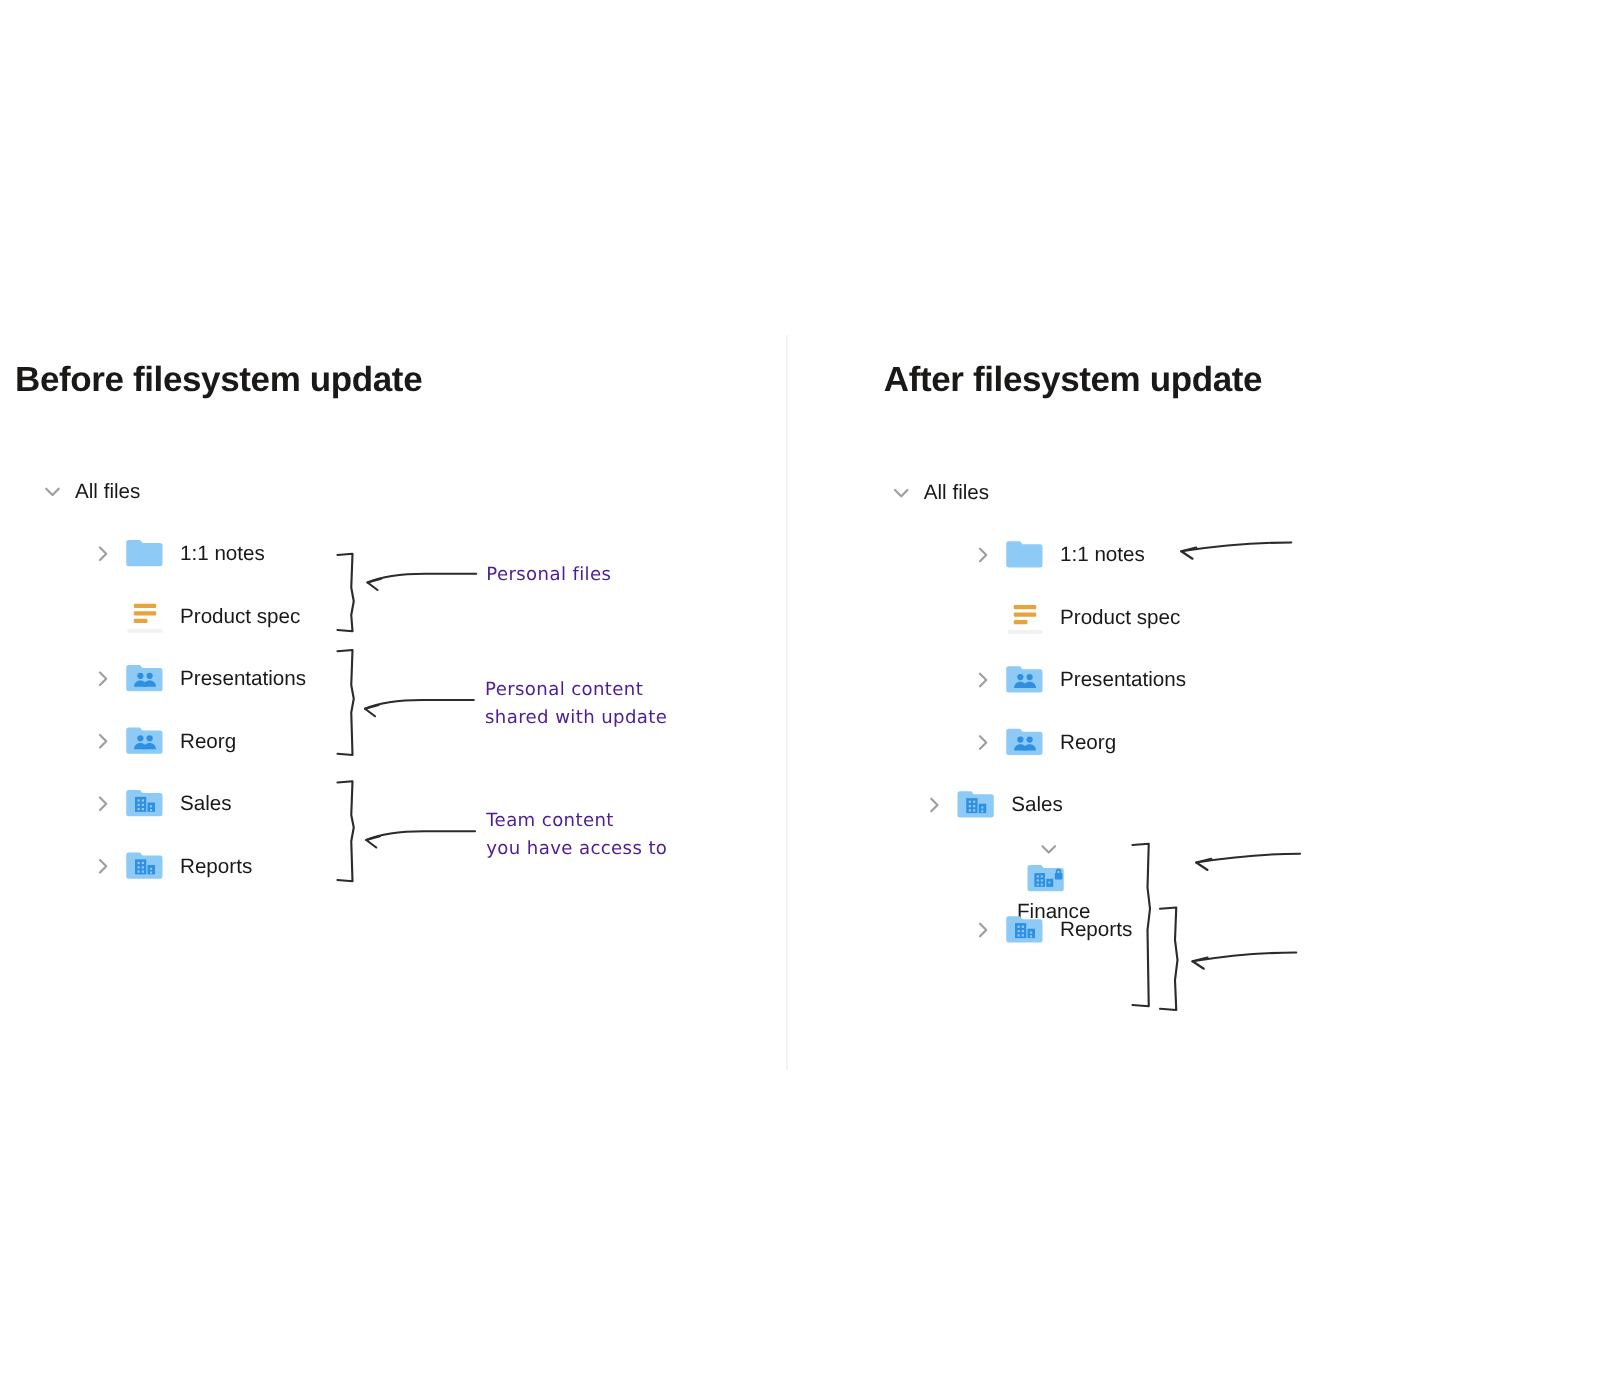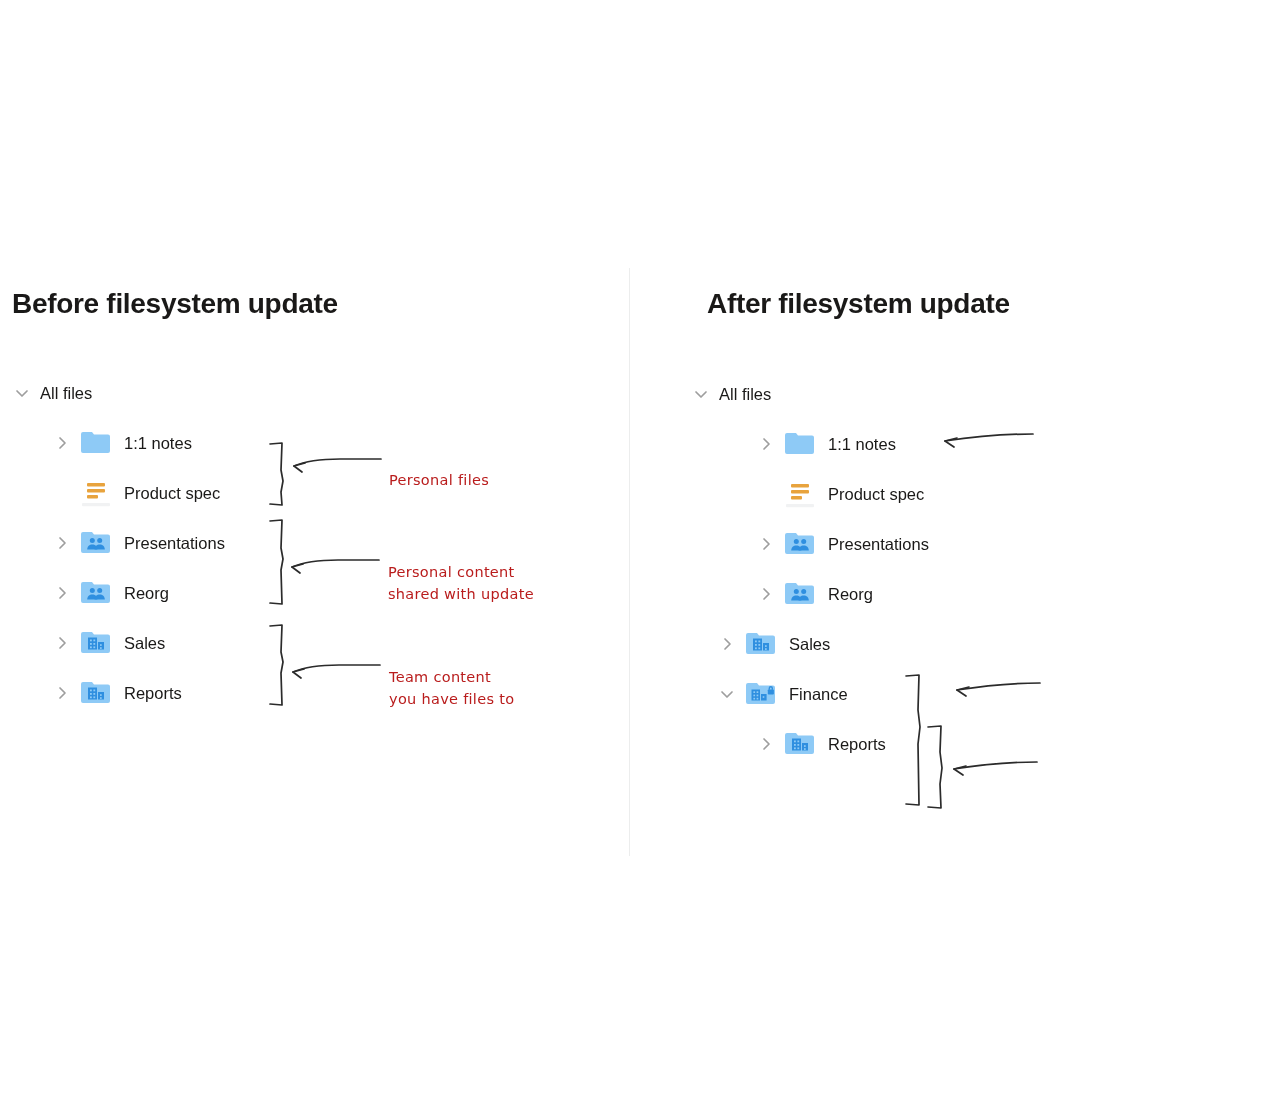--- a/index.html
+++ b/index.html
@@ -37,21 +37,21 @@
     font-size: 28px;
     font-weight: bold;
     color: #1a1918;
     letter-spacing: -0.3px;
     white-space: nowrap;
   }
   .panel-before .panel-title { left: 12px; top: 288px; }
   .panel-after  .panel-title { left: 62px; top: 288px; margin-left: 16px; }
 
   
-  .tree { position: absolute; }
+  .tree { position: absolute; padding-left: 20px; }
   .panel-before .tree { left: 0px; top: 368px; }
   .panel-after  .tree { left: 0px; top: 369px; }
 
   .tree-row {
     position: relative;
     display: flex;
     align-items: center;
     height: 50px;
     white-space: nowrap;
   }
@@ -86,24 +86,23 @@
     display: inline-block;
   }
   .icon svg { display:block; position:absolute; left:0; top:0; }
 
   
   .annot {
     position: absolute;
     font-family: "DejaVu Sans", sans-serif;
     font-size: 14.5px;
     line-height: 22px;
-    color: #b91c1c;
+    color: #4c1d95;
     white-space: pre-line;
     letter-spacing: 0.3px;
-    margin-top: 20px;
   }
   .sketch { position: absolute; left: 0; top: 0; pointer-events: none; }
 </style>
 </head>
 <body>
 
 <div id="root">
 
   <div class="divider"></div>
 
@@ -254,21 +253,21 @@
 
         <path d="M380 665 L339 665 Q309 665 293 672"></path>
         <path d="M293 672 L304 669 M293 672 L301 678"></path>
       </g>
     </svg>
 
     <div class="annot" style="left:389px; top:449px;">Personal files</div>
     <div class="annot" style="left:388px; top:541px;">Personal content
 shared with update</div>
     <div class="annot" style="left:389px; top:646px;">Team content
-you have files to</div>
+you have access to</div>
   </section>
 
   <section class="panel panel-after">
     <h1 class="panel-title">After filesystem update</h1>
 
     <div class="tree">
 
       <div class="tree-row lvl0" style="padding-left:62px;">
         <span class="chev">
           <svg width="20" height="20" viewBox="0 0 20 20">
@@ -363,21 +362,21 @@
             <rect x="13.4" y="14" width="1.8" height="1.8" fill="#8ECAF6"></rect>
             <rect x="10" y="17.4" width="1.8" height="1.8" fill="#8ECAF6"></rect>
             <rect x="13.4" y="17.4" width="1.8" height="1.8" fill="#8ECAF6"></rect>
             <rect x="20" y="15.2" width="1.7" height="1.7" fill="#8ECAF6"></rect>
             <rect x="20" y="18.2" width="1.7" height="1.7" fill="#8ECAF6"></rect>
           </svg>
         </span>
         <span class="label">Sales</span>
       </div>
 
-      <div class="tree-row" style="padding-left:88px;">
+      <div class="tree-row" style="padding-left:88px;flex-direction:column;">
         <span class="chev">
           <svg width="20" height="20" viewBox="0 0 20 20">
               <path d="M5 8 L10 13 L15 8" fill="none" stroke="#9e9e9e" stroke-width="1.7" stroke-linecap="round" stroke-linejoin="round"></path>
             </svg>
         </span>
         <span class="icon">
           <svg width="32" height="28" viewBox="0 0 32 28">
             <path d="M1 5 a2 2 0 0 1 2-2 h9 l2 2.4 h14 a2 2 0 0 1 2 2 v14.6 a2 2 0 0 1 -2 2 h-25 a2 2 0 0 1 -2 -2 z" fill="#8ECAF6"></path>
             <rect x="6.5" y="9.5" width="8.5" height="11" fill="#2F8FE0"></rect>
             <rect x="16" y="14" width="5.6" height="6.5" fill="#2F8FE0"></rect>

